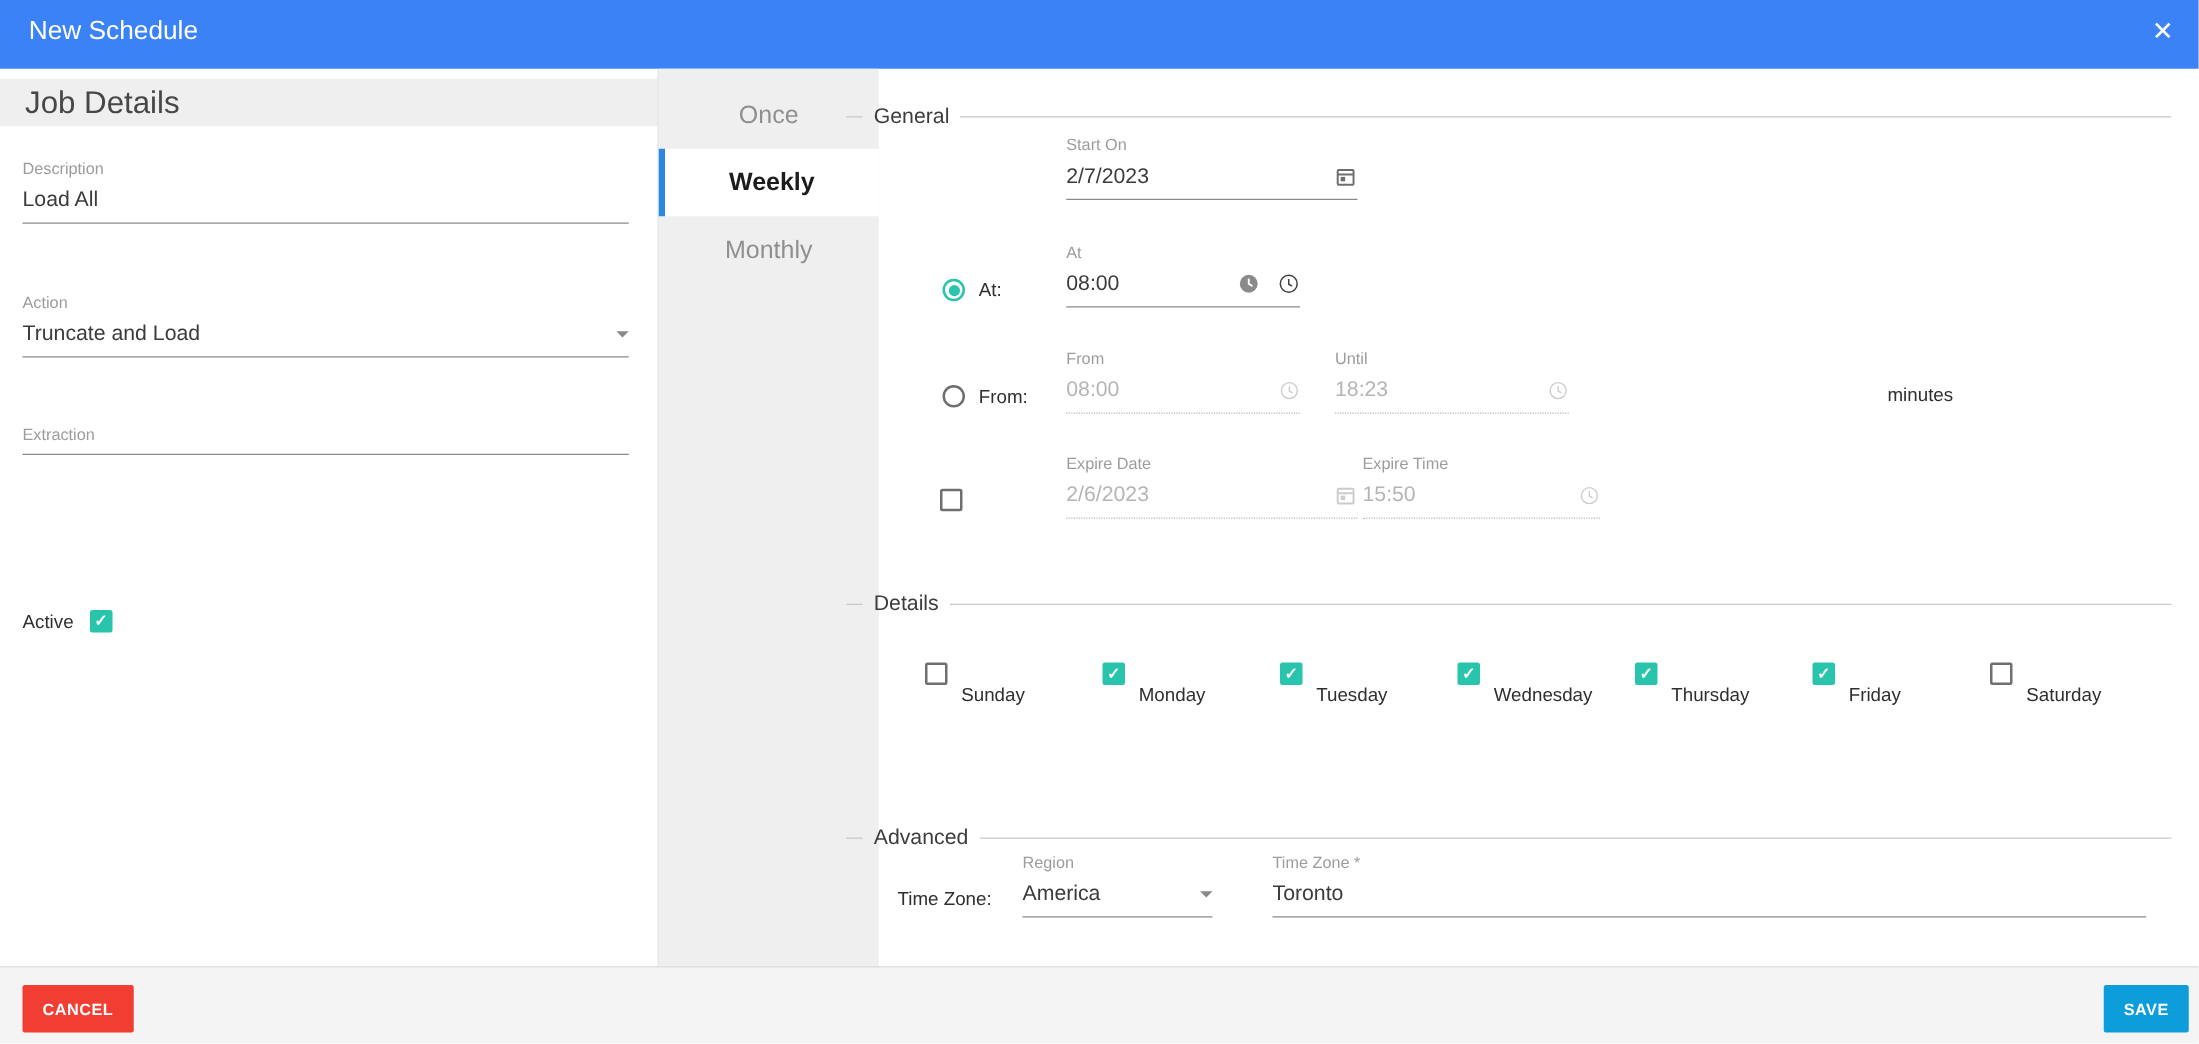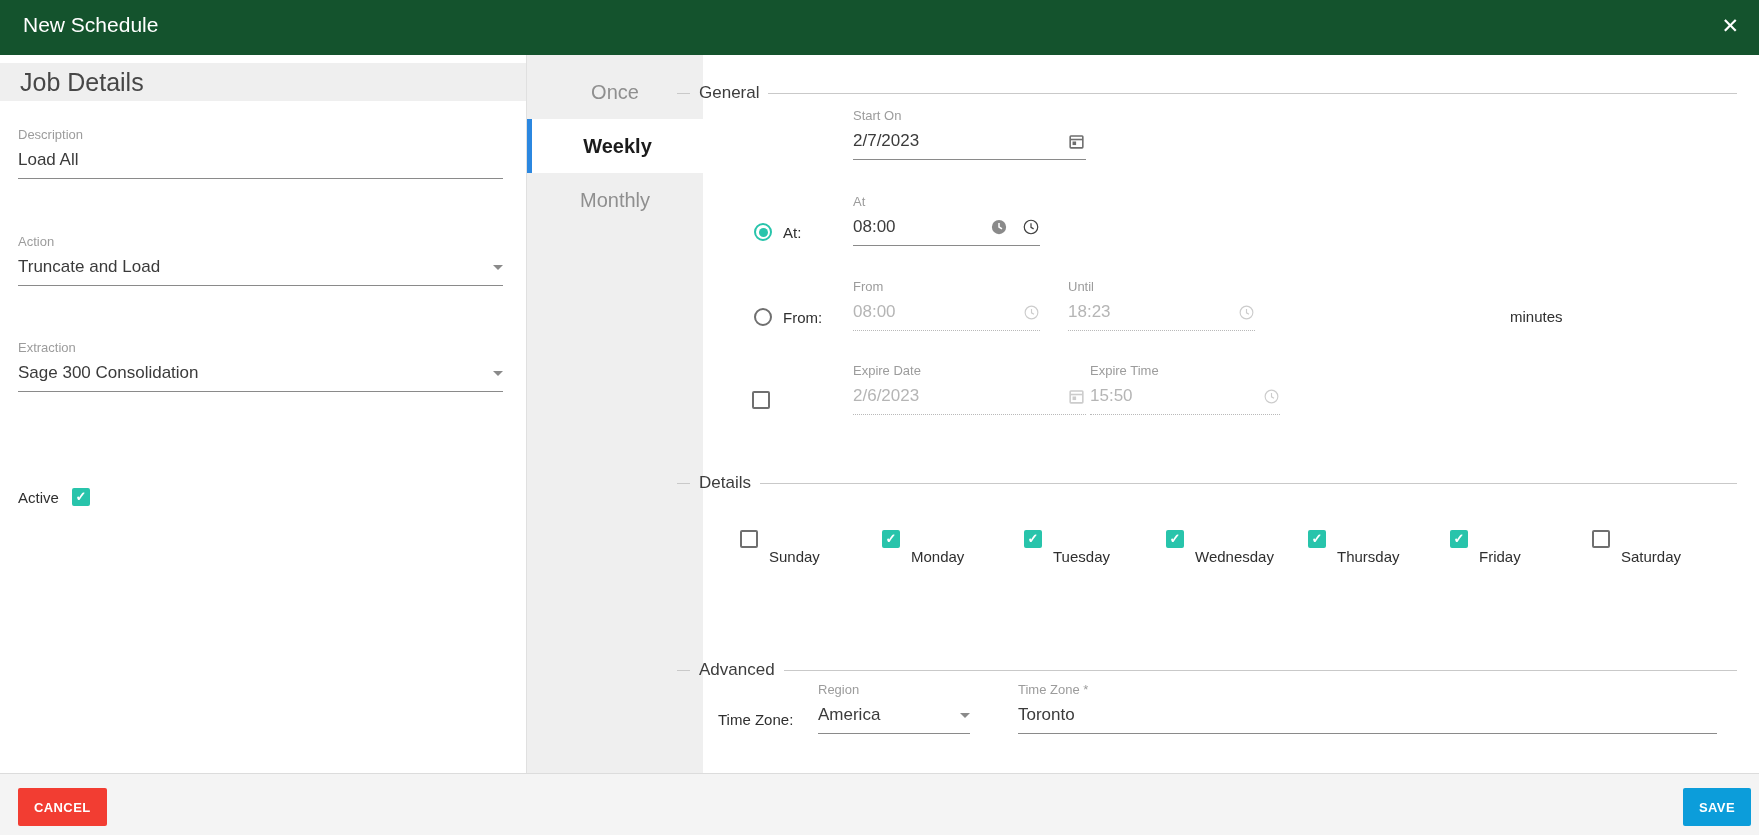--- a/index.html
+++ b/index.html
@@ -1,21 +1,21 @@
 <!DOCTYPE html>
 <html><head>
 <meta charset="utf-8">
 <style>
   * { margin:0; padding:0; box-sizing:border-box; }
   body { font-family:"Liberation Sans", sans-serif; background:#ffffff; }
   #app { position:relative; width:1759px; height:835px; background:#ffffff; overflow:hidden; }
   .abs { position:absolute; }
 
   
-  .titlebar { position:absolute; left:0; top:0; width:1759px; height:55px; background:#14532d; }
+  .titlebar { position:absolute; left:0; top:0; width:1759px; height:55px; background:#3b82f6; }
   .titlebar .title { position:absolute; left:23px; top:0; height:55px; line-height:50px; font-size:21px; color:#ffffff; }
   .titlebar .close { position:absolute; right:14px; top:0; height:55px; line-height:52px; font-size:21px; color:#ffffff; cursor:pointer; padding:0 6px; }
 
   
   .jobbar { position:absolute; left:0; top:63px; width:526px; height:38px; background:#efefef; }
   .jobbar span { position:absolute; left:20px; top:0; height:38px; line-height:38px; font-size:25px; color:#474747; }
   .vdivider { position:absolute; left:526px; top:55px; width:1px; height:719px; background:#e0e0e0; }
 
   
   .tabcol { position:absolute; left:527px; top:55px; width:176px; height:719px; background:#efefef; }
@@ -83,24 +83,20 @@
   <div class="field" style="left:18px; top:234px; width:485px;">
     <div class="lbl">Action</div>
     <div class="vrow">
         <span class="val">Truncate and Load</span>
       <span class="caret"></span>
       </div>
   </div>
 
   <div class="field" style="left:18px; top:340px; width:485px;">
     <div class="lbl">Extraction</div>
-    <div class="vrow">
-        <span class="val">Sage 300 Consolidation</span>
-      <span class="caret"></span>
-      </div>
   </div>
 
   <div class="abs" style="left:18px; top:488px; display:flex; align-items:center;">
     <span class="opt-label">Active</span>
     <span class="cb checked" style="margin-left:13px;">✓</span>
   </div>
 
   <div class="vdivider"></div>
 
   <div class="tabcol">

